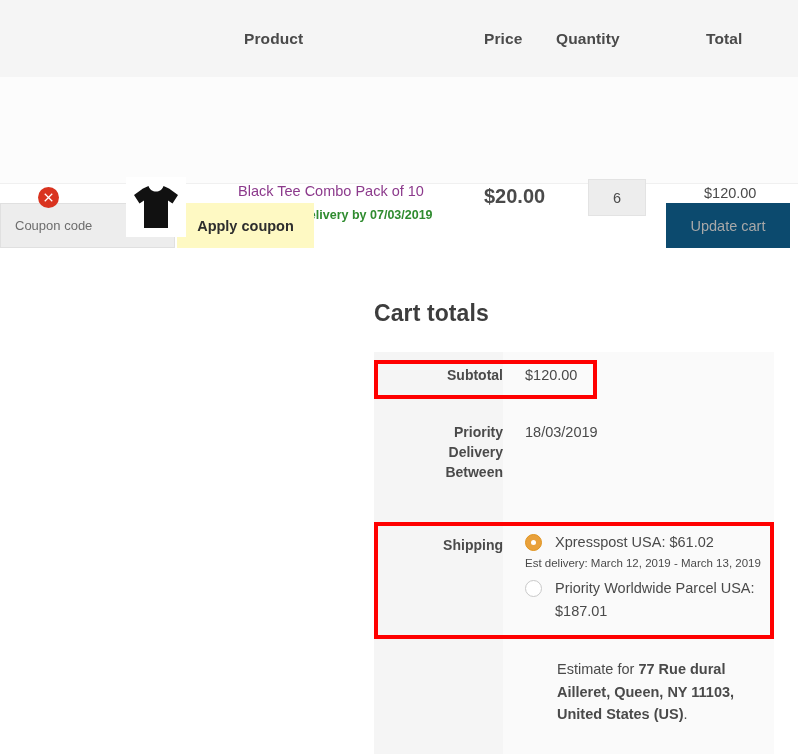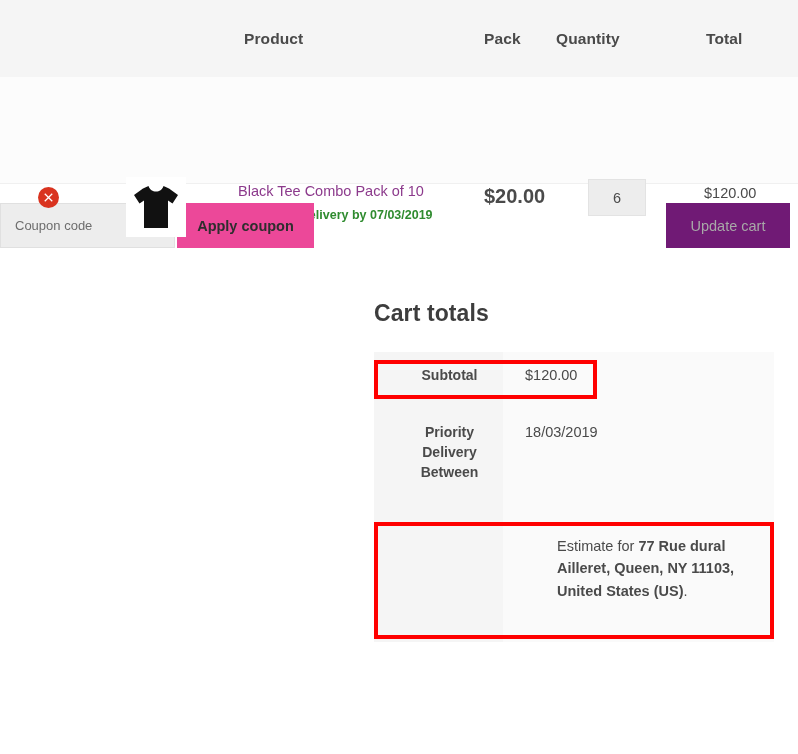--- a/index.html
+++ b/index.html
@@ -155,35 +155,35 @@
     font-family: "Liberation Sans", sans-serif;
     outline: none;
   }
   .coupon-input::placeholder { color: #6d6d6d; opacity: 1; }
   .apply-coupon {
     position: absolute;
     left: 177px;
     top: 0;
     width: 137px;
     height: 45px;
-    background: #ec4899;
+    background: #fef9c3;
     border: none;
     font-size: 14.5px;
     font-weight: bold;
     color: #2e2e2e;
     cursor: pointer;
     font-family: "Liberation Sans", sans-serif;
   }
   .update-cart {
     position: absolute;
     right: 8px;
     top: 0;
     width: 124px;
     height: 45px;
-    background: #701a75;
+    background: #0c4a6e;
     border: none;
     font-size: 14.5px;
     color: #a8a8a8;
     cursor: default;
     font-family: "Liberation Sans", sans-serif;
   }
 
   
   .totals-wrap {
     position: absolute;
@@ -200,21 +200,21 @@
   }
   .totals-table {
     width: 400px;
     border-collapse: collapse;
     table-layout: fixed;
   }
   .totals-table tr { background: transparent; }
   .totals-table th {
     width: 129px;
     background: #f5f5f5;
-    text-align: center;
+    text-align: right;
     vertical-align: top;
     font-size: 14px;
     font-weight: bold;
     color: #4a4a4a;
     padding: 14px 0 14px 22px;
     box-sizing: border-box;
     line-height: 1.45;
     border: none;
   }
   .totals-table td {
@@ -299,21 +299,21 @@
   .hl-subtotal { left: 374px; top: 360px; width: 223px; height: 39px; }
   .hl-shipping { left: 374px; top: 522px; width: 400px; height: 117px; }
 </style>
 </head>
 <body>
 
 <div class="cart-table">
 
   <div class="cart-head">
     <span class="th th-product">Product</span>
-    <span class="th th-price">Pack</span>
+    <span class="th th-price">Price</span>
     <span class="th th-qty">Quantity</span>
     <span class="th th-total">Total</span>
   </div>
 
   <div class="cart-row">
     <div class="remove-btn">
       <span>
         <svg width="11" height="11" viewBox="0 0 11 11" aria-hidden="true">
           <path d="M2.2 1.3 L5.5 4.6 L8.8 1.3 L9.7 2.2 L6.4 5.5 L9.7 8.8 L8.8 9.7 L5.5 6.4 L2.2 9.7 L1.3 8.8 L4.6 5.5 L1.3 2.2 Z" fill="#ffffff"></path>
         </svg>
@@ -353,20 +353,36 @@
       <tr class="row-subtotal">
         <th>Subtotal</th>
         <td>$120.00</td>
       </tr>
 
       <tr class="row-edb">
         <th>Priority Delivery Between</th>
         <td>18/03/2019</td>
       </tr>
 
+      <tr class="row-shipping">
+        <th>Shipping</th>
+        <td>
+          <ul class="ship-list">
+            <li class="ship-item">
+              <span class="radio on"></span>
+              <span>Xpresspost USA: $61.02</span>
+            </li>
+            <li class="ship-est">Est delivery: March 12, 2019 - March 13, 2019</li>
+            <li class="ship-item">
+              <span class="radio off"></span>
+              <span>Priority Worldwide Parcel USA: $187.01</span>
+            </li>
+          </ul>
+        </td>
+      </tr>
 
       <tr class="row-addr">
         <th></th>
         <td>
           <div class="addr-text"><span>Estimate for </span><b>77 Rue dural Ailleret, Queen, NY 11103, United States (US)</b><span>.</span></div>
         </td>
       </tr>
     </tbody>
   </table>
 </div>

